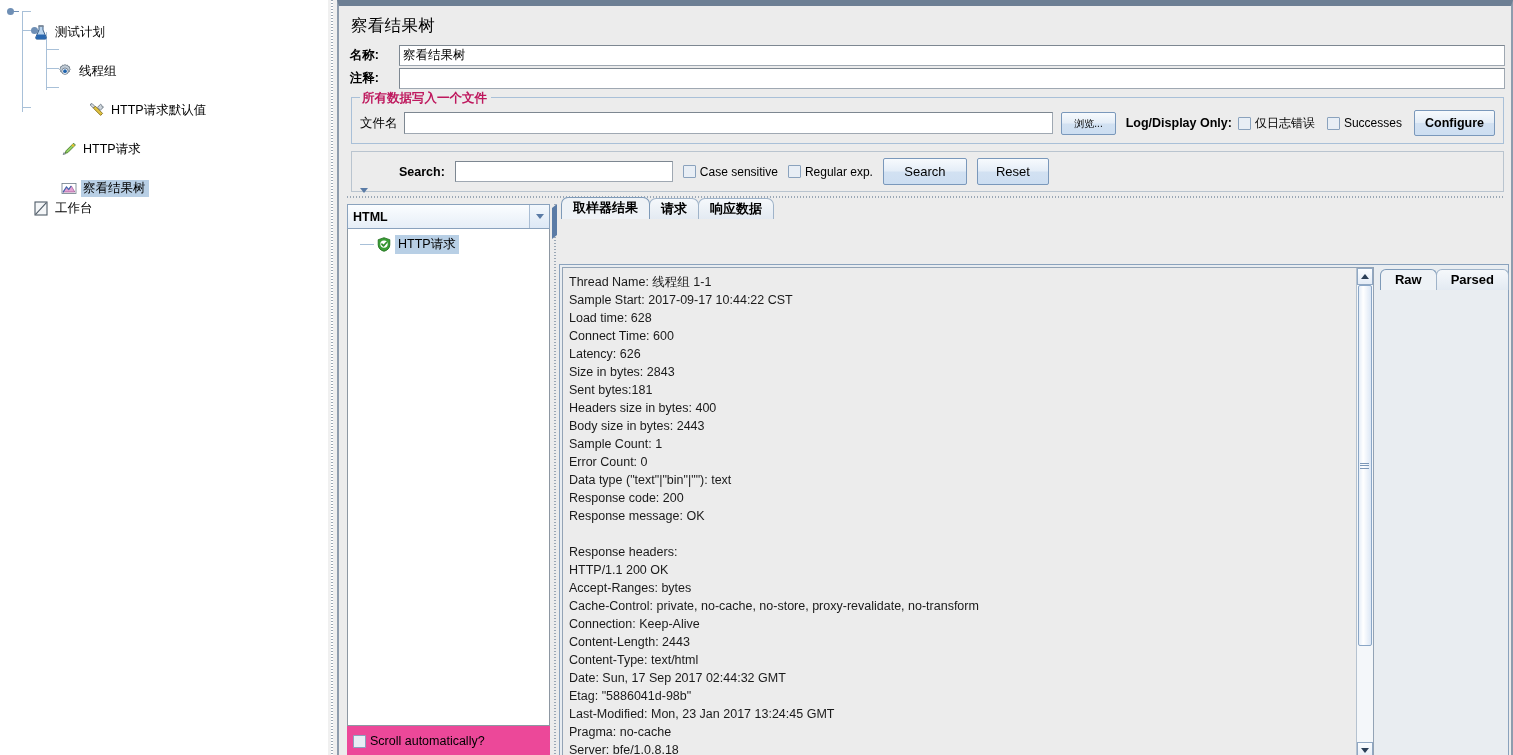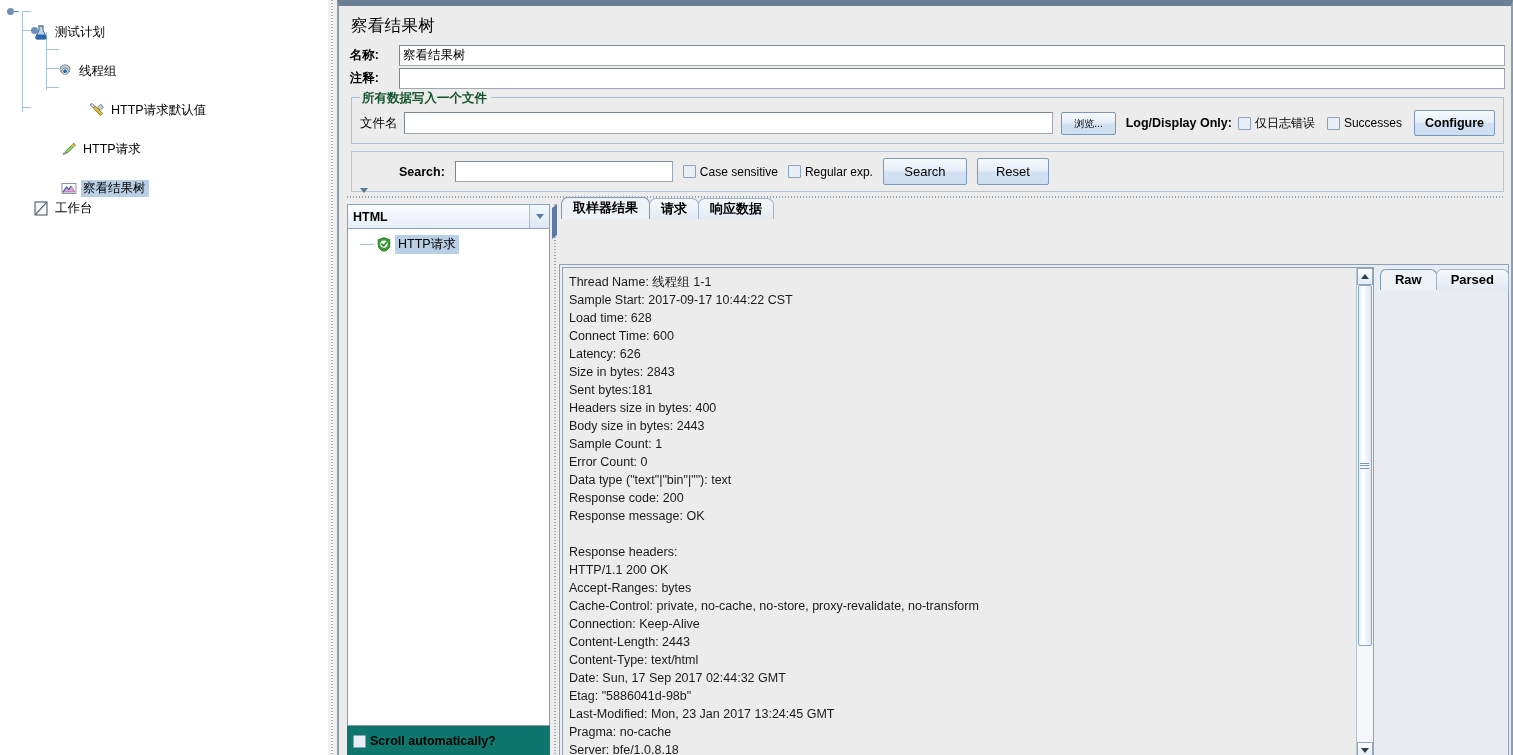--- a/index.html
+++ b/index.html
@@ -139,21 +139,21 @@
     padding: 12px 8px 7px 8px;
     background: #ececec;
   }
   .group > .gtitle {
     position: absolute;
     top: -8px; left: 8px;
     background: #ececec;
     padding: 0 4px 0 2px;
     font-size: 12.5px;
     font-weight: bold;
-    color: #14532d;
+    color: #be185d;
   }
   .grow { display: flex; align-items: center; gap: 0; }
   .grow .glabel {
     font-size: 12.5px;
     padding-right: 6px;
     white-space: nowrap;
   }
 
   
   .btn {
@@ -287,22 +287,21 @@
   .resnode .lbl.sel { background:#b8cfe5; padding: 1px 3px; }
   .shield {
     width: 14px; height: 15px; margin-right: 4px;
     flex: 0 0 14px;
   }
   .scrollrow {
     height: 30px;
     display: flex;
     align-items: center;
     padding-left: 6px;
-    background: #0f766e;
-    font-weight: bold;
+    background: #ec4899;
   }
   .scrollrow .cbwrap { font-size: 12.5px; }
 
   
   .vsplit2 {
     width: 9px;
     position: relative;
     background:
       repeating-linear-gradient(to bottom, #9aa7b5 0 1px, #ececec 1px 3px);
     background-position: 4px 0;

